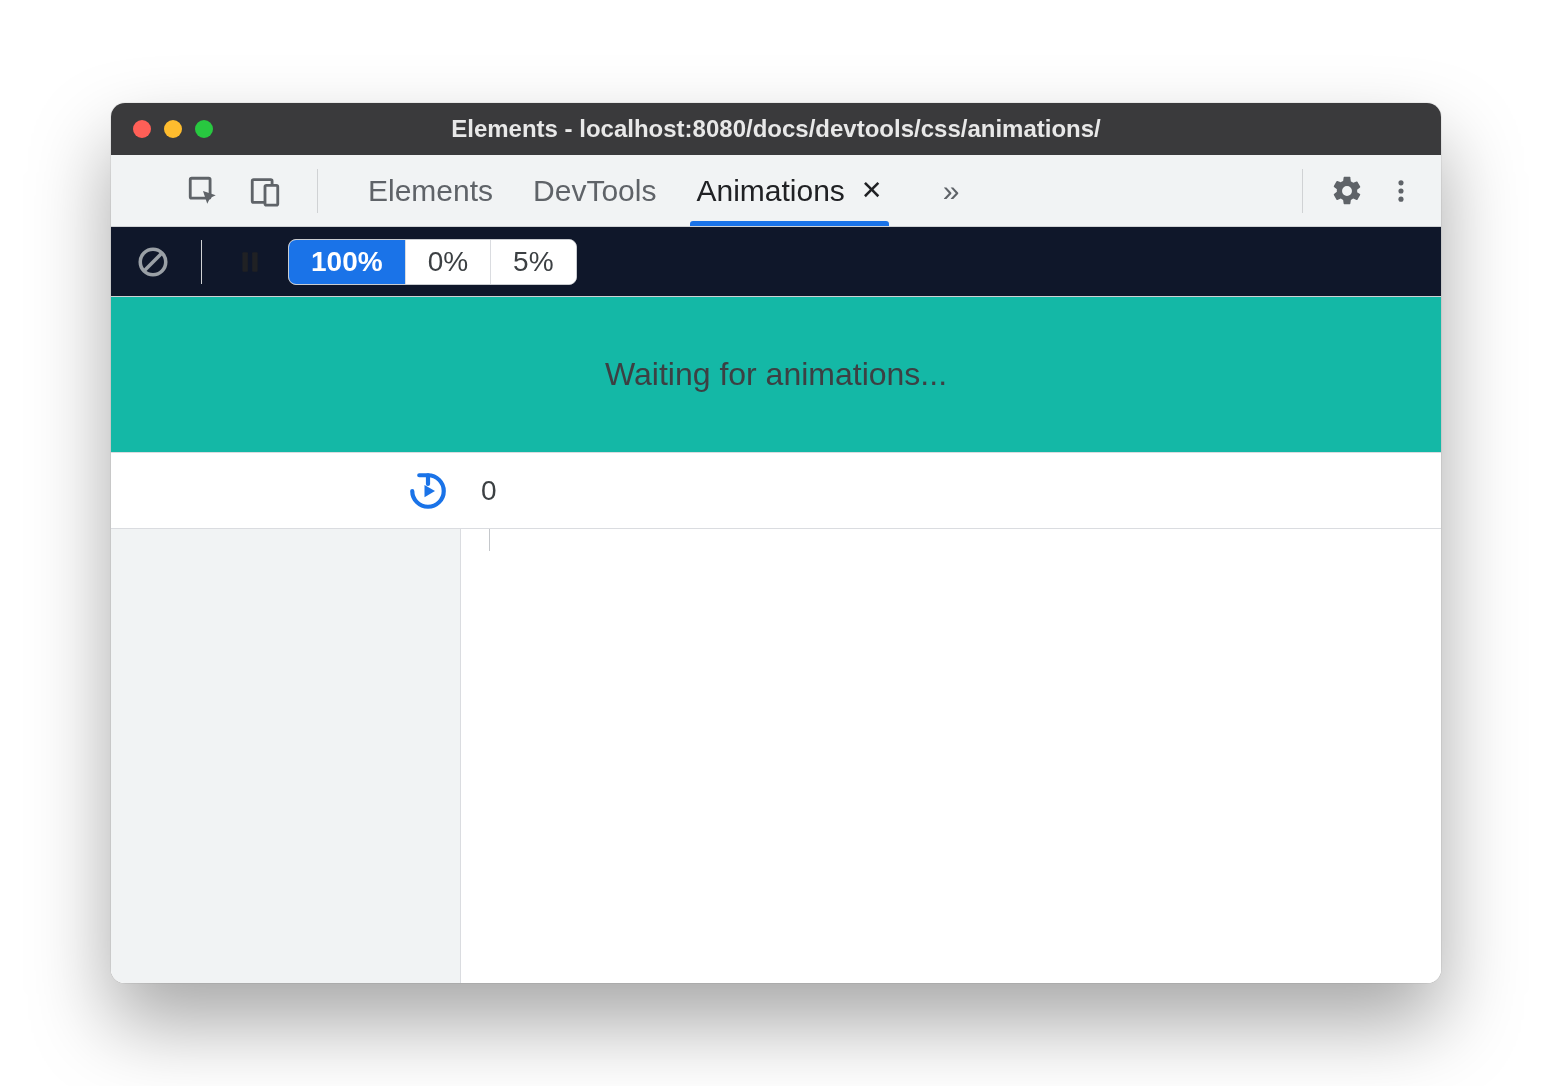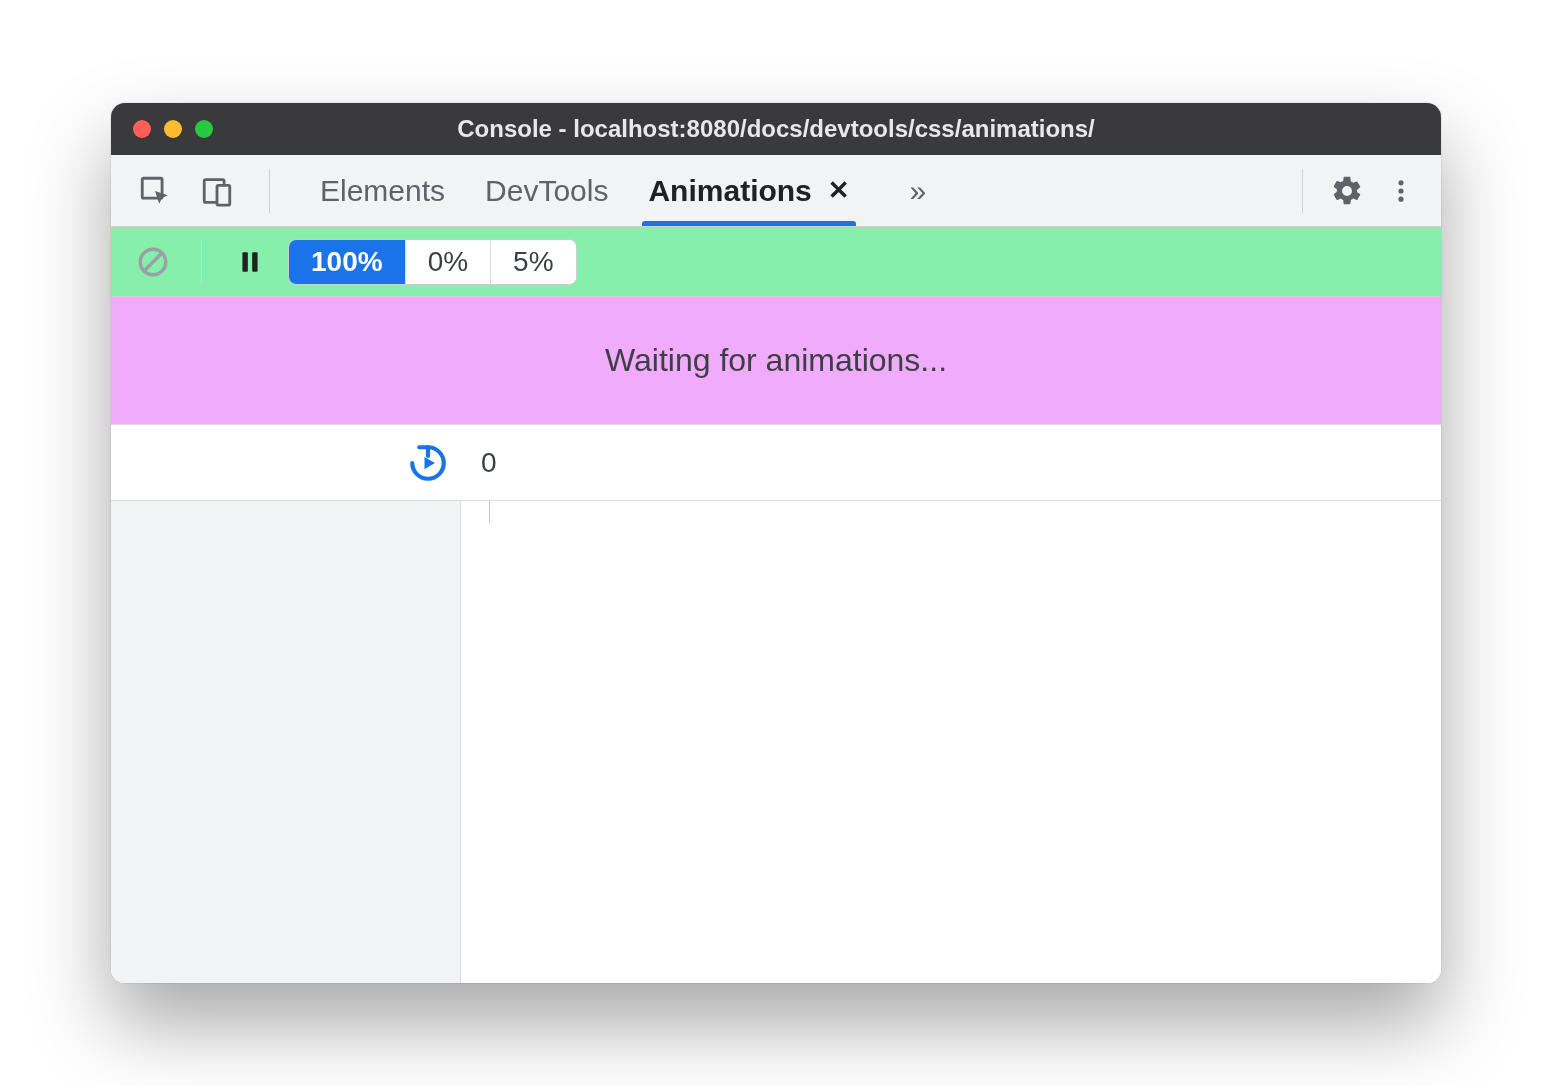--- a/index.html
+++ b/index.html
@@ -59,20 +59,21 @@
   }
 
   
   .tabs-row {
     height: 72px;
     background: #f1f3f4;
     border-bottom: 1px solid #d0d2d4;
     display: flex;
     align-items: stretch;
     flex: 0 0 auto;
+    padding-left: 48px;
   }
   .tabs-left {
     display: flex;
     align-items: center;
     padding: 0 12px 0 24px;
     gap: 22px;
   }
   .icon-btn {
     display: inline-flex;
     align-items: center;
@@ -98,21 +99,20 @@
     display: flex;
     align-items: center;
     gap: 16px;
     font-size: 30px;
     color: #5f6368;
     cursor: pointer;
     position: relative;
   }
   .tab.active {
     color: #202124;
-    font-weight: bold;
   }
   .tab.active::after {
     content: "";
     position: absolute;
     left: -6px; right: -6px;
     bottom: 0;
     height: 5px;
     background: #1a73e8;
     border-radius: 3px 3px 0 0;
   }
@@ -131,21 +131,21 @@
   .tabs-right {
     display: flex;
     align-items: center;
     padding: 0 20px 0 10px;
     gap: 14px;
   }
 
   
   .anim-toolbar {
     height: 70px;
-    background: #86efac;
+    background: #0f172a;
     border-bottom: 1px solid #d0d2d4;
     display: flex;
     align-items: center;
     padding: 0 22px;
     gap: 18px;
     flex: 0 0 auto;
   }
   .clear-icon {
     color: #9aa0a6;
   }
@@ -169,22 +169,22 @@
   }
   .speed-btn:first-child { border-left: none; }
   .speed-btn.active {
     background: #1a73e8;
     color: #ffffff;
     font-weight: 600;
   }
 
   
   .waiting-area {
-    height: 128px;
-    background: #f0abfc;
+    height: 156px;
+    background: #14b8a6;
     border-bottom: 1px solid #dadce0;
     display: flex;
     align-items: center;
     justify-content: center;
     flex: 0 0 auto;
   }
   .waiting-area .msg {
     font-size: 32px;
     color: #3c4043;
   }
@@ -244,21 +244,21 @@
 
 <div class="canvas">
   <div class="window">
 
     <div class="titlebar">
       <div class="traffic-lights">
         <div class="tl red"></div>
         <div class="tl yellow"></div>
         <div class="tl green"></div>
       </div>
-      <div class="title">Console - localhost:8080/docs/devtools/css/animations/</div>
+      <div class="title">Elements - localhost:8080/docs/devtools/css/animations/</div>
     </div>
 
     <div class="tabs-row">
       <div class="tabs-left">
         <span class="icon-btn">
           <svg width="34" height="34" viewBox="0 0 24 24" fill="none" stroke="currentColor" stroke-width="2">
             <rect x="3" y="3" width="14" height="14" rx="1"></rect>
             <path d="M12 12 L21 15 L17 17 L15 21 Z" fill="currentColor" stroke="none"></path>
           </svg>
         </span>

